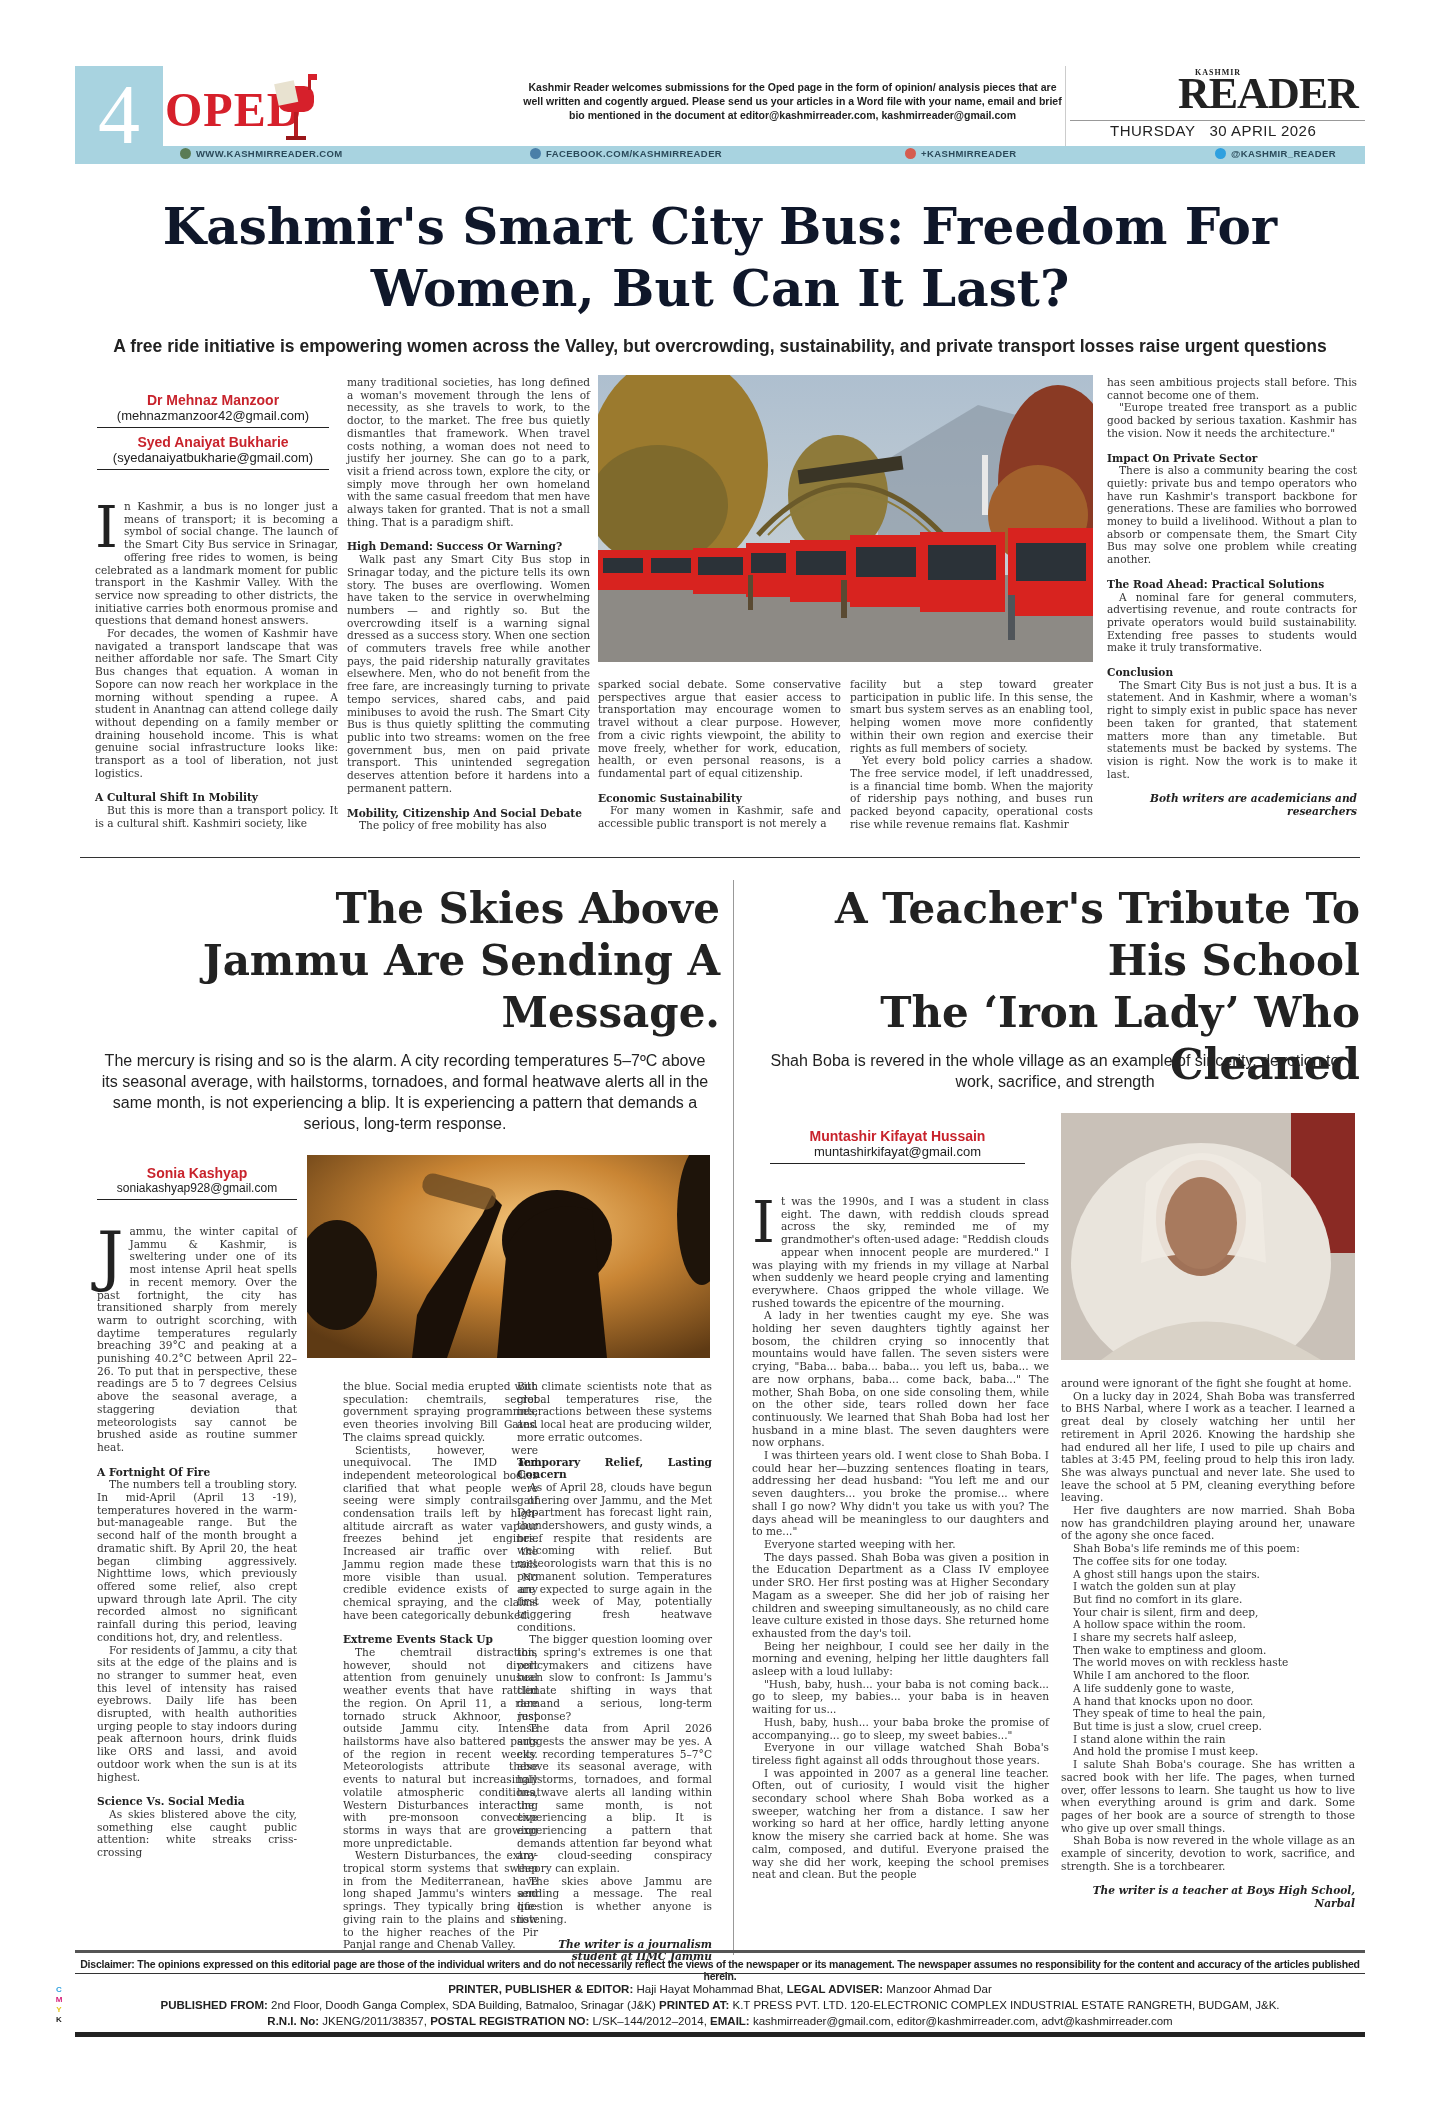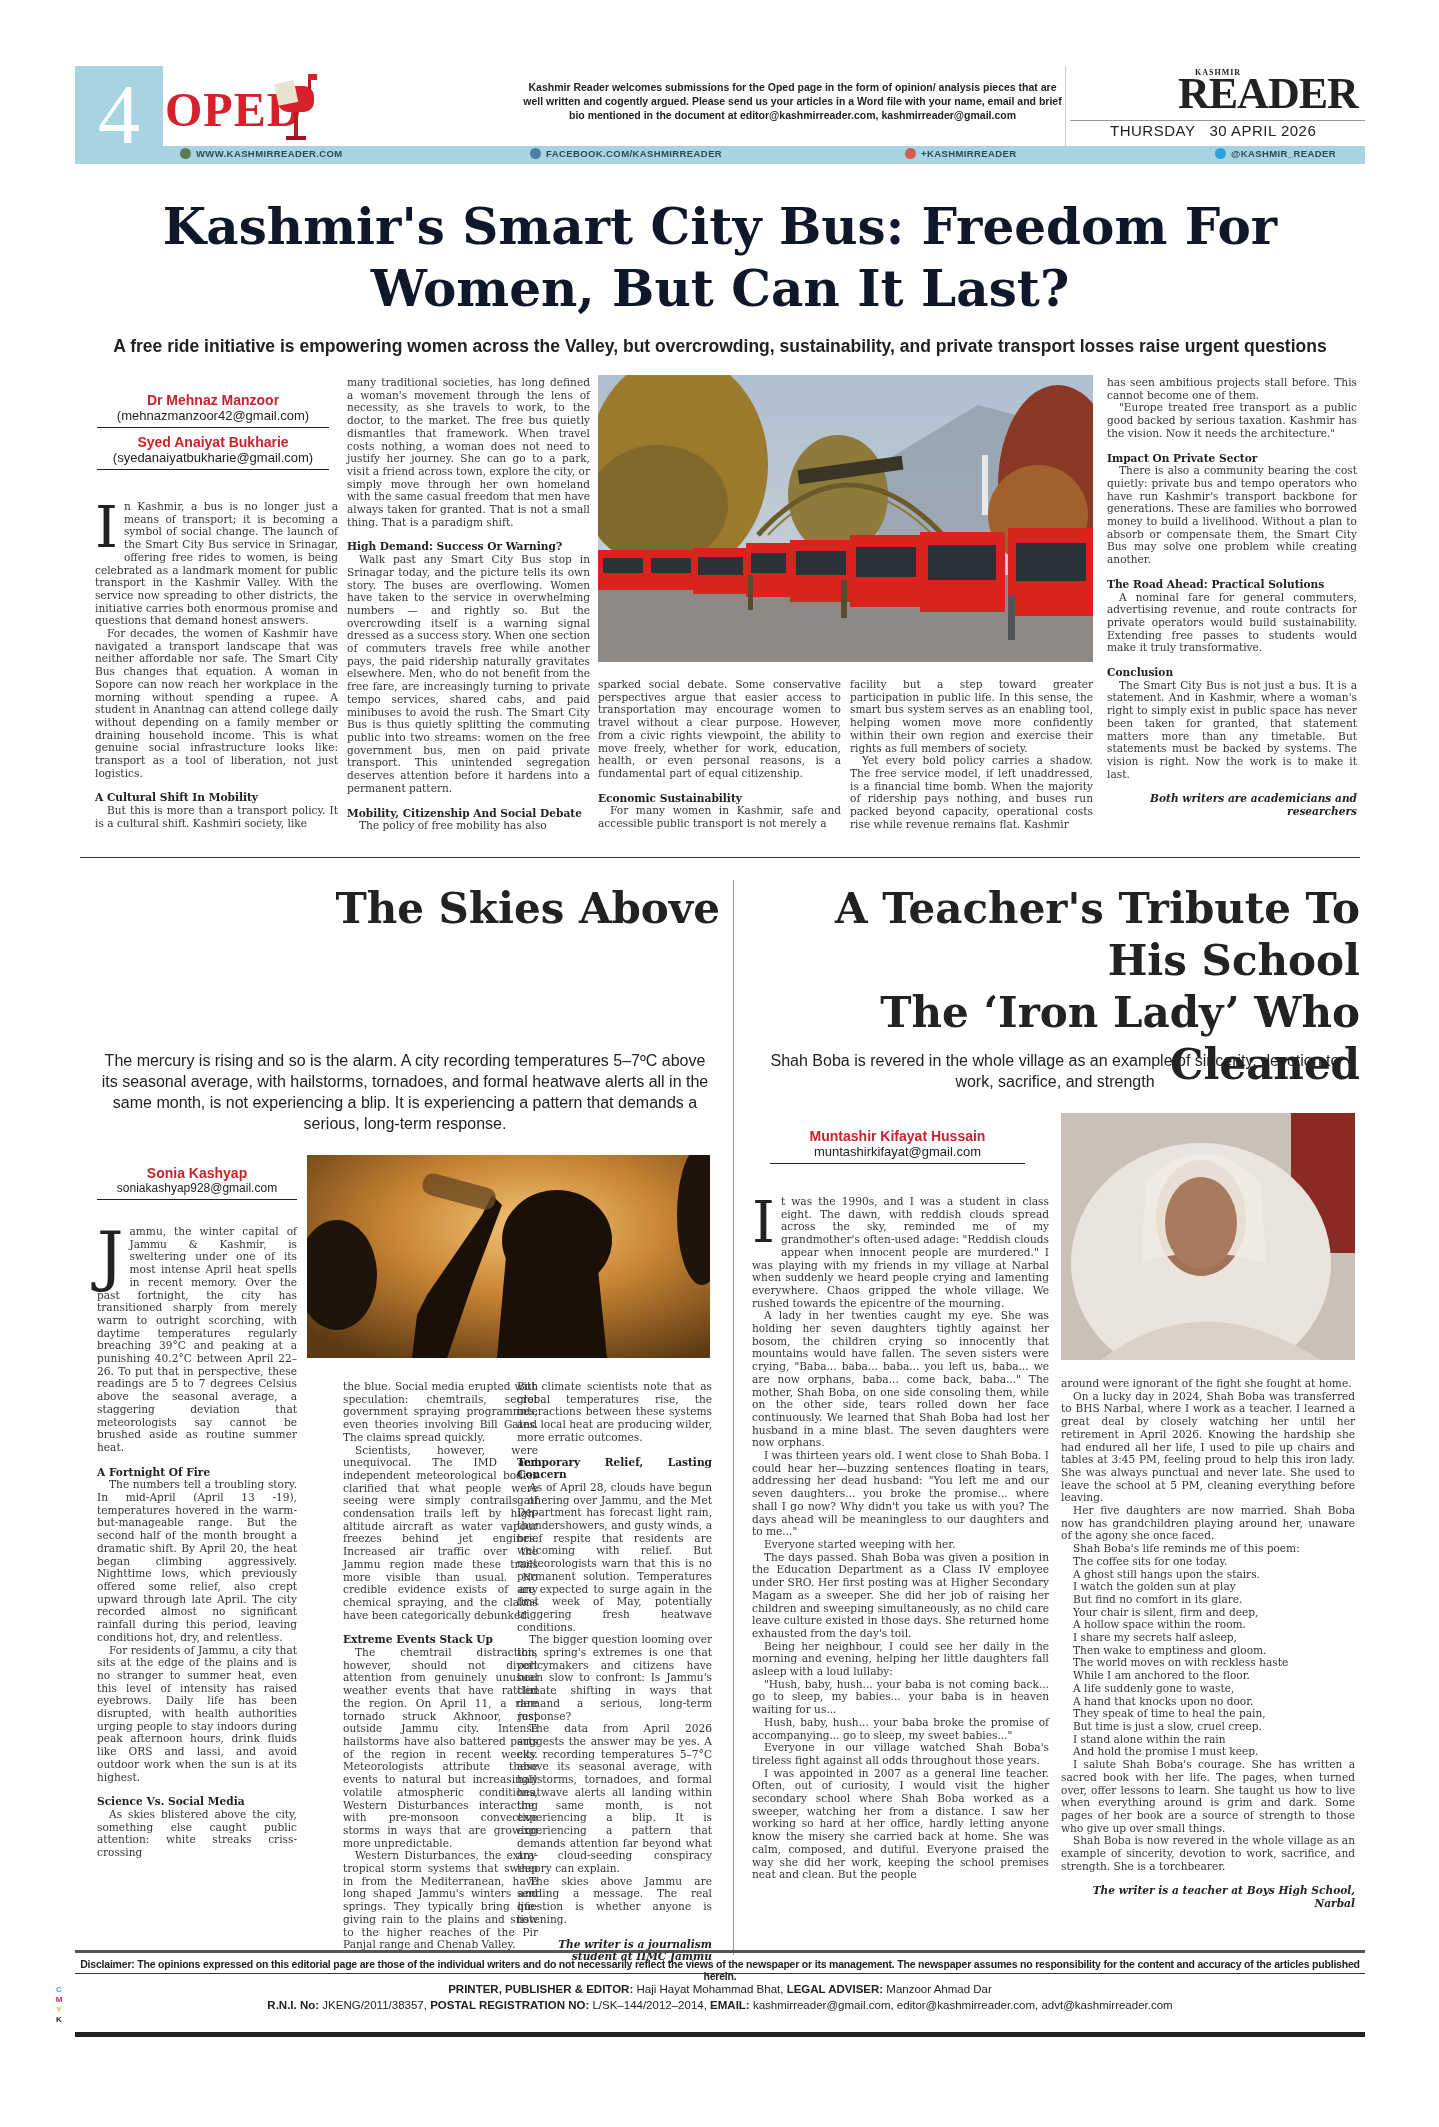--- a/index.html
+++ b/index.html
@@ -194,20 +194,21 @@
   <p class="sub">Conclusion</p>
   <p>The Smart City Bus is not just a bus. It is a statement. And in Kashmir, where a woman's right to simply exist in public space has never been taken for granted, that statement matters more than any timetable. But statements must be backed by systems. The vision is right. Now the work is to make it last.</p>
   <p class="sign">Both writers are academicians and researchers</p>
 </div>
 
 <div class="abs hr-mid"></div>
 <div class="abs vr-mid"></div>
 
 <div class="abs h-sec" style="left:85px; top:883px; width:635px;">
   <div>The Skies Above</div>
+  <div>Jammu Are Sending A Message.</div>
 </div>
 <div class="abs dek dek-sec" style="left:95px; top:1050px; width:620px;">The mercury is rising and so is the alarm. A city recording temperatures 5–7ºC above its seasonal average, with hailstorms, tornadoes, and formal heatwave alerts all in the same month, is not experiencing a blip. It is experiencing a pattern that demands a serious, long-term response.</div>
 
 <div class="abs" style="left:97px; top:1165px; width:200px;">
   <div class="byname">Sonia Kashyap</div>
   <div class="bymail" style="font-size:12px;">soniakashyap928@gmail.com</div>
   <div class="byline-rule" style="margin-top:4px;"></div>
 </div>
 
 <div class="abs img-heat">
@@ -323,20 +324,23 @@
 </div>
 
 <div class="abs foot-rule1"></div>
 <div class="abs disclaimer">Disclaimer: The opinions expressed on this editorial page are those of the individual writers and do not necessarily reflect the views of the newspaper or its management. The newspaper assumes no responsibility for the content and accuracy of the articles published herein.</div>
 <div class="abs foot-rule2"></div>
 <div class="abs imprint">
   <div>
     <b>PRINTER, PUBLISHER &amp; EDITOR:</b><span> Haji Hayat Mohammad Bhat, </span><b>LEGAL ADVISER:</b><span> Manzoor Ahmad Dar</span>
   </div>
   <div>
+    <b>PUBLISHED FROM:</b><span> 2nd Floor, Doodh Ganga Complex, SDA Building, Batmaloo, Srinagar (J&amp;K) </span><b>PRINTED AT:</b><span> K.T PRESS PVT. LTD. 120-ELECTRONIC COMPLEX INDUSTRIAL ESTATE RANGRETH, BUDGAM, J&amp;K.</span>
+  </div>
+  <div>
     <b>R.N.I. No:</b><span> JKENG/2011/38357, </span><b>POSTAL REGISTRATION NO:</b><span> L/SK–144/2012–2014, </span><b>EMAIL:</b><span> kashmirreader@gmail.com, editor@kashmirreader.com, advt@kashmirreader.com</span>
   </div>
 </div>
 <div class="abs foot-rule3"></div>
 <div class="abs cmyk">
   <div style="color:#2ea0df">C</div>
   <div style="color:#d6207a">M</div>
   <div style="color:#e5c51d">Y</div>
   <div style="color:#222">K</div>
 </div>

